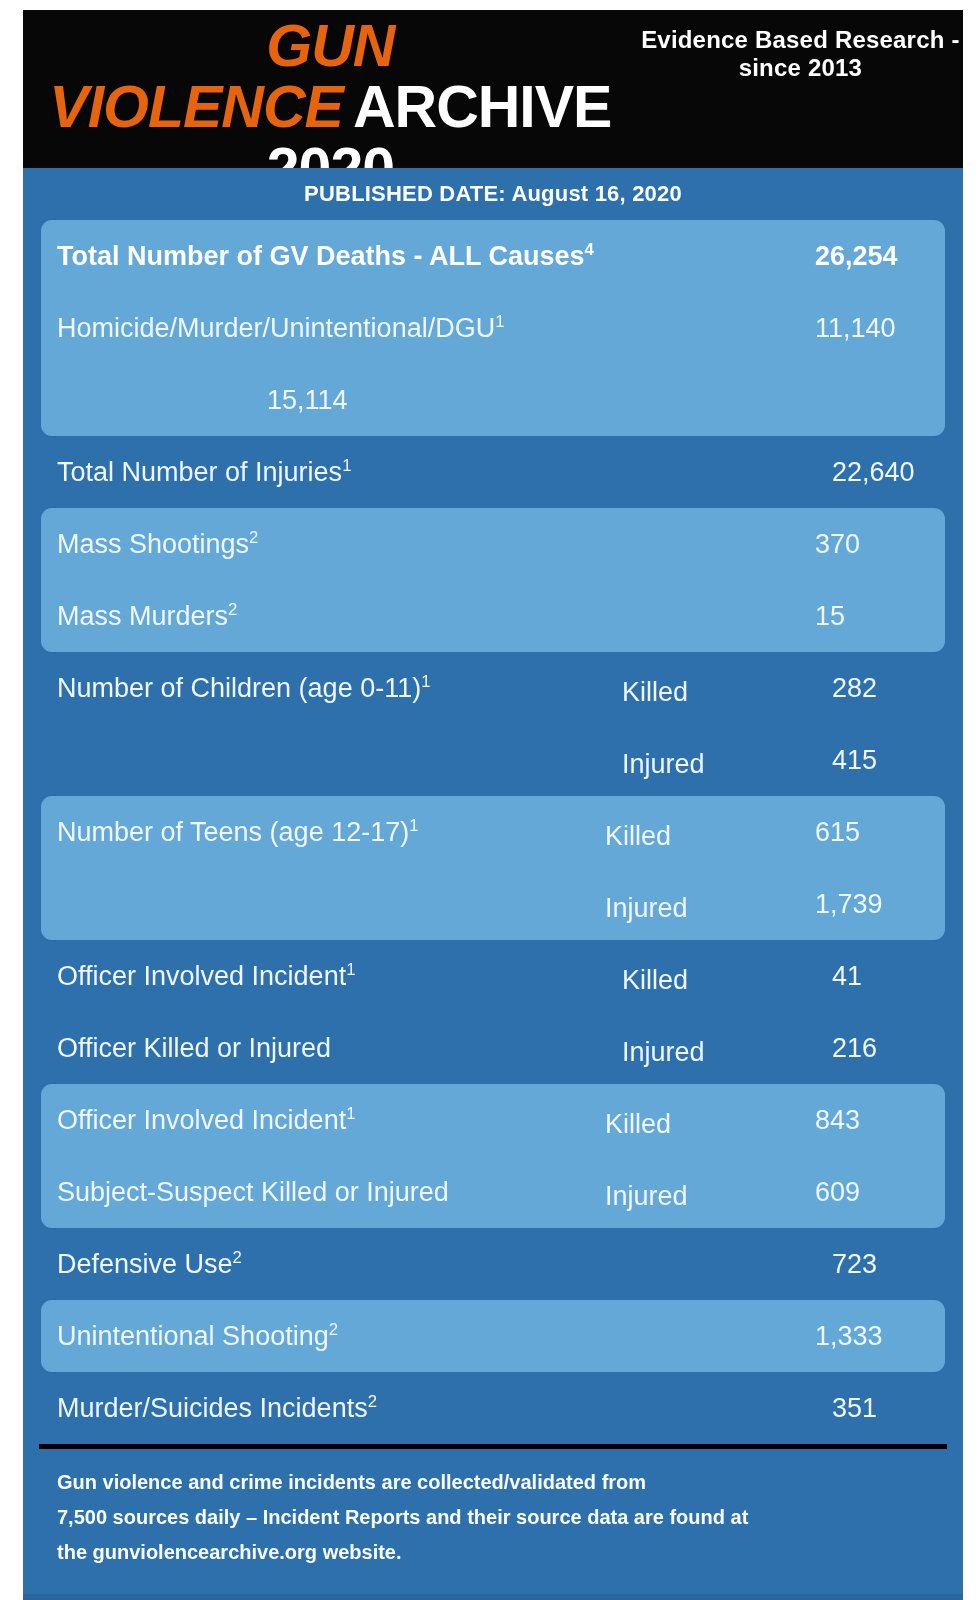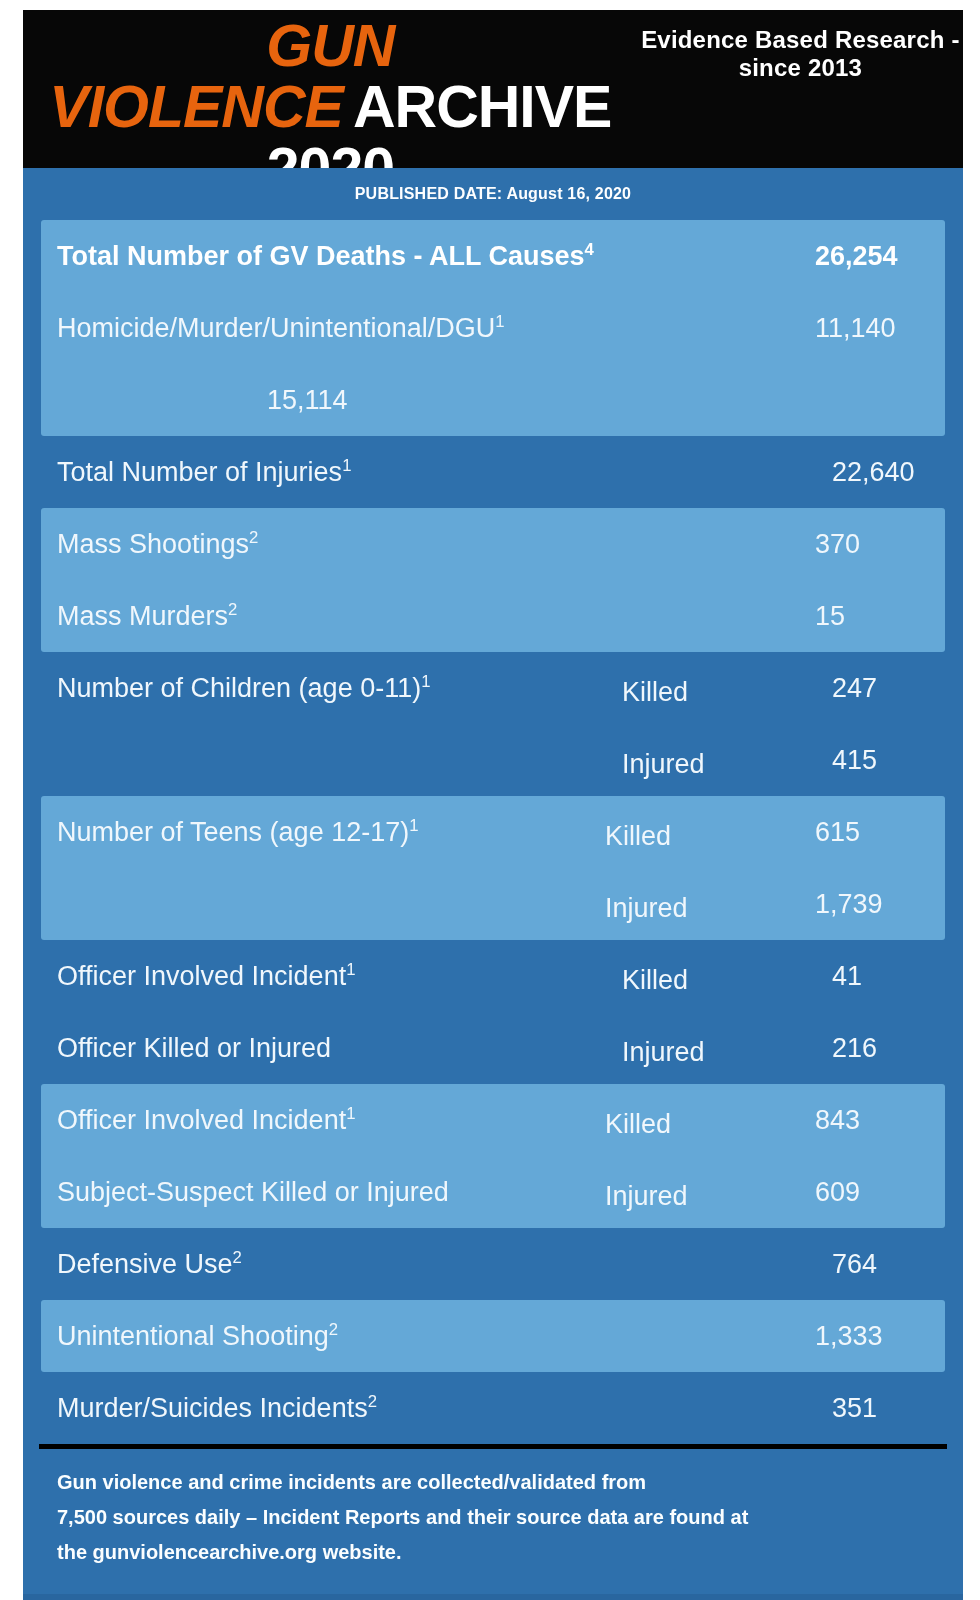--- a/index.html
+++ b/index.html
@@ -21,24 +21,24 @@
   .title .brand{color:#e7640e;font-style:italic;padding-right:10px;}
   .title .rest{color:#ffffff;}
   .subtitle{color:#ffffff;font-size:24px;font-weight:bold;margin-top:16px;letter-spacing:0.2px;}
   
   .main{
     flex:1;background:#2e70ac;color:#f0f7fc;position:relative;
     display:flex;flex-direction:column;
   }
   .published{
     height:52px;display:flex;align-items:center;justify-content:center;
-    font-size:16px;font-weight:600;color:#fdfeff;letter-spacing:0.2px;
+    font-size:22px;font-weight:600;color:#fdfeff;letter-spacing:0.2px;
   }
   .section.box{
-    background:#64a8d7;margin:0 18px;border-radius:3px;
+    background:#64a8d7;margin:0 18px;border-radius:11px;
   }
   .row{
     height:72px;display:flex;align-items:center;
     font-size:27px;
     padding:0 36px 0 34px;
   }
   .section.box .row{padding:0 35px 0 16px;}
   .row .label{flex:1;white-space:nowrap;}
   .row .mid{width:210px;text-align:left;margin-top:9px;}
   .row .val{width:95px;white-space:nowrap;}
@@ -102,21 +102,21 @@
           <div class="row">
             <span class="label">Mass Murders<sup>2</sup></span>
             <span class="mid"></span>
             <span class="val">15</span>
           </div>
         </div>
         <div class="section plain">
           <div class="row">
             <span class="label">Number of Children (age 0-11)<sup>1</sup></span>
             <span class="mid">Killed</span>
-            <span class="val">247</span>
+            <span class="val">282</span>
           </div>
           <div class="row">
             <span class="label"></span>
             <span class="mid">Injured</span>
             <span class="val">415</span>
           </div>
         </div>
         <div class="section box">
           <div class="row">
             <span class="label">Number of Teens (age 12-17)<sup>1</sup></span>
@@ -150,21 +150,21 @@
           <div class="row">
             <span class="label">Subject-Suspect Killed or Injured</span>
             <span class="mid">Injured</span>
             <span class="val">609</span>
           </div>
         </div>
         <div class="section plain">
           <div class="row">
             <span class="label">Defensive Use<sup>2</sup></span>
             <span class="mid"></span>
-            <span class="val">764</span>
+            <span class="val">723</span>
           </div>
         </div>
         <div class="section box">
           <div class="row">
             <span class="label">Unintentional Shooting<sup>2</sup></span>
             <span class="mid"></span>
             <span class="val">1,333</span>
           </div>
         </div>
         <div class="section plain">

